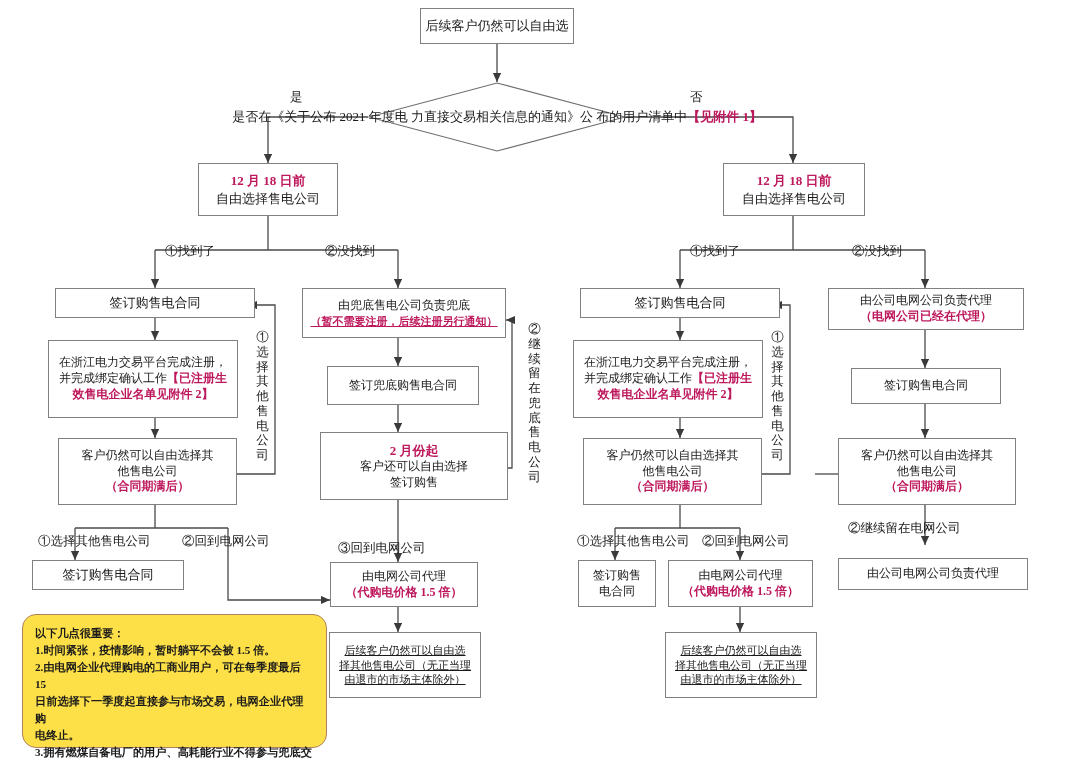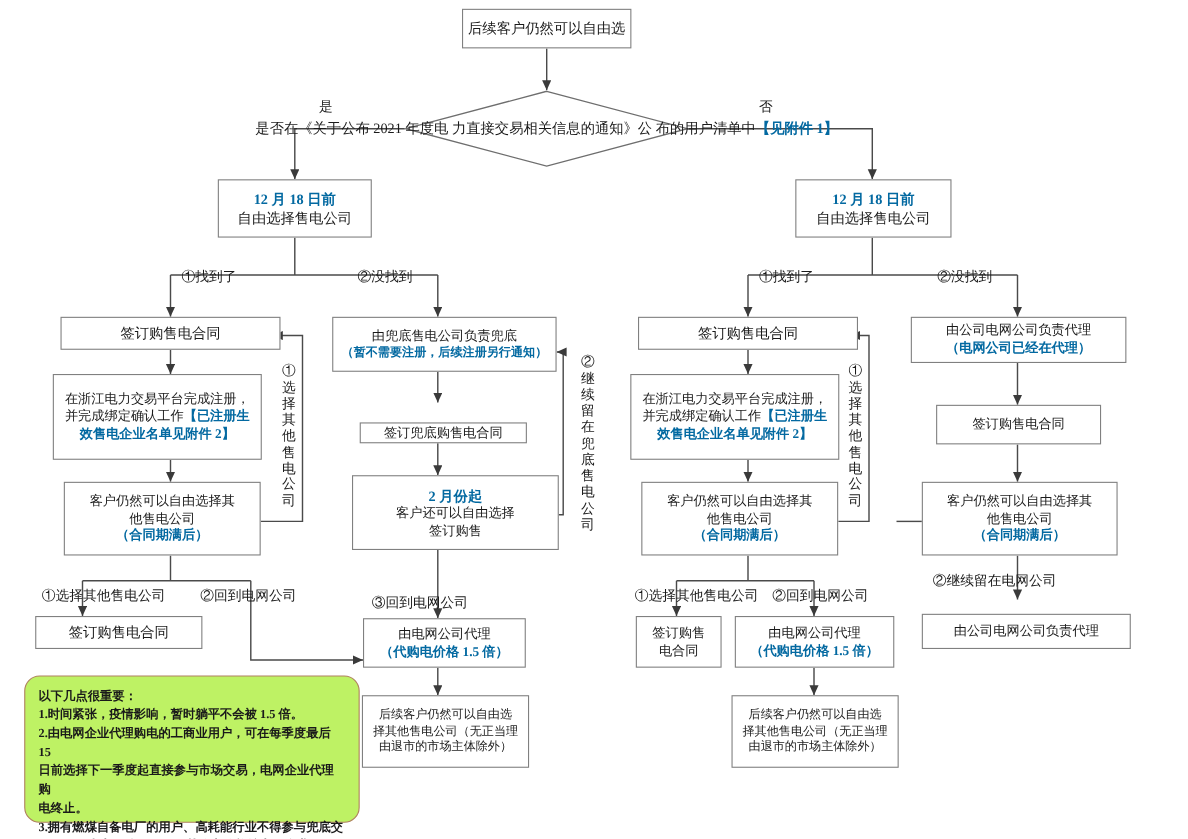--- a/index.html
+++ b/index.html
@@ -25,24 +25,24 @@
     display:flex;
     flex-direction:column;
     align-items:center;
     justify-content:center;
     text-align:center;
     line-height:1.32;
     font-size:13px;
     padding:3px 4px;
   }
   .node .ln{display:block;white-space:nowrap;}
-  .red{color:#0369a1;}
+  .red{color:#be185d;}
   .bold{font-weight:bold;}
   .small{font-size:12px;}
-  .xsmall{font-size:11px;}
+  .xsmall{font-size:11px;text-decoration:underline;}
   .lbl{
     position:absolute;
     font-size:12.5px;
     white-space:nowrap;
     color:#1a1a1a;
     background:transparent;
   }
   .vlbl{
     position:absolute;
     font-size:12.5px;
@@ -72,21 +72,21 @@
   }
   .ellipse-note .etext{
     font-size:11.5px;
     line-height:1.5;
     text-align:left;
     padding:0 26px;
     font-weight:bold;
   }
   .note-box{
     position:absolute;
-    background:#bef264;
+    background:#fde047;
     border:1px solid #b08060;
     border-radius:14px;
     padding:10px 12px;
     font-size:11.2px;
     line-height:1.52;
     text-align:left;
     font-weight:bold;
     box-sizing:border-box;
   }
   .note-box .ln{display:block;}
@@ -211,21 +211,21 @@
     <span class="ln">签订购售电合同</span>
   </div>
 
   <div class="vlbl" style="left:255px;top:330px;">①选择其他售电公司</div>
 
   <div class="node" style="left:302px;top:288px;width:204px;height:50px;">
     <span class="ln small">由兜底售电公司负责兜底</span>
     <span class="ln xsmall red bold">（暂不需要注册，后续注册另行通知）</span>
   </div>
 
-  <div class="node" style="left:327px;top:366px;width:152px;height:19px;margin-top:18px;">
+  <div class="node" style="left:327px;top:366px;width:152px;height:39px;">
     <span class="ln small">签订兜底购售电合同</span>
   </div>
 
   <div class="node" style="left:320px;top:432px;width:188px;height:68px;">
     <span class="ln red bold">2 月份起</span>
     <span class="ln small">客户还可以自由选择</span>
     <span class="ln small">签订购售</span>
   </div>
 
   <div class="lbl" style="left:338px;top:540px;">③回到电网公司</div>

